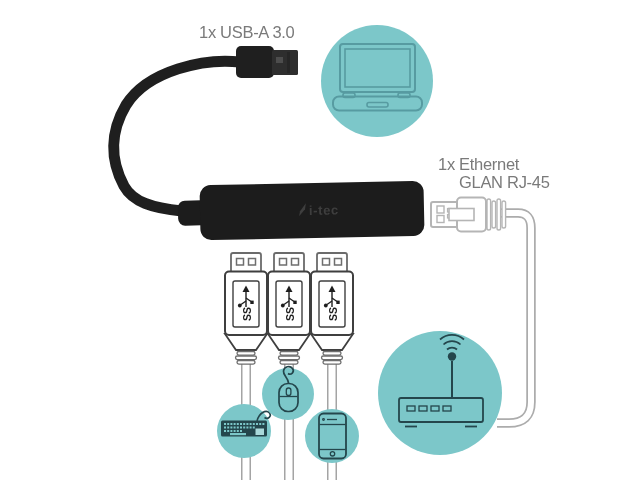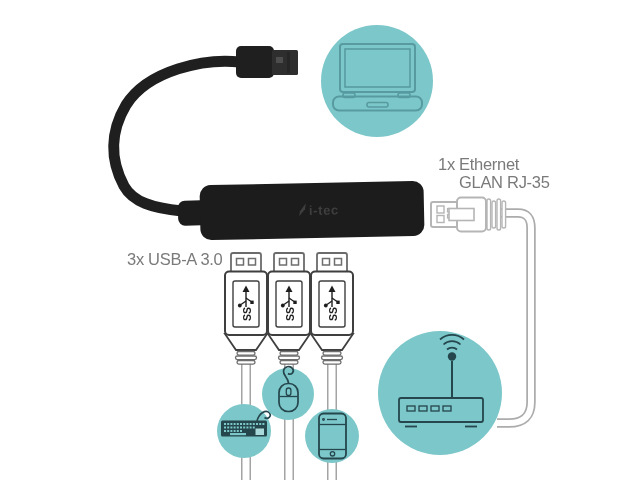--- a/index.html
+++ b/index.html
@@ -224,20 +224,20 @@
         <line x1="465" y1="426.5" x2="477" y2="426.5"></line>
         <line x1="452" y1="398" x2="452" y2="361" stroke-width="2"></line>
         <circle cx="452" cy="356.5" r="4.2" fill="var(--icon-dark,#24464C)" stroke="none"></circle>
         <path d="M 447 349.5 A 7.5 7.5 0 0 1 457 349.5" stroke-width="1.7"></path>
         <path d="M 443.5 344.5 A 12.5 12.5 0 0 1 460.5 344.5" stroke-width="1.7"></path>
         <path d="M 440 339.5 A 18 18 0 0 1 464 339.5" stroke-width="1.7"></path>
       </g>
     </g>
   </svg>
 
+  <div class="port-label" id="label-usb-top">1x USB-A 3.0</div>
 
   <div class="port-label" id="label-ethernet">
     <span class="line line1">1x Ethernet</span>
-    <span class="line line2">GLAN RJ-35</span>
+    <span class="line line2">GLAN RJ-45</span>
   </div>
 
-  <div class="port-label" id="label-usb-bottom">3x USB-A 3.0</div>
 </div>
 
 </body></html>

